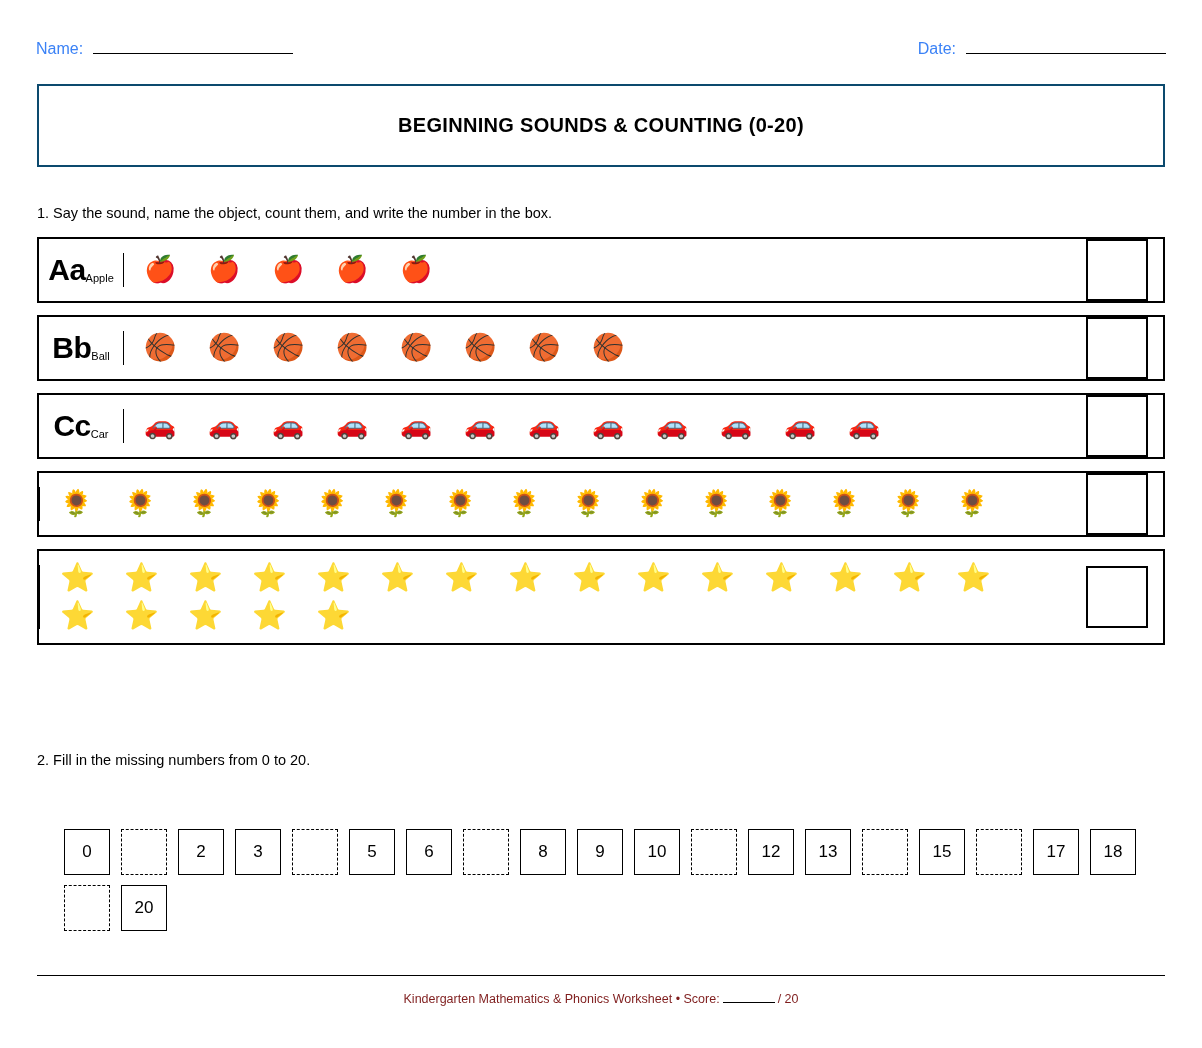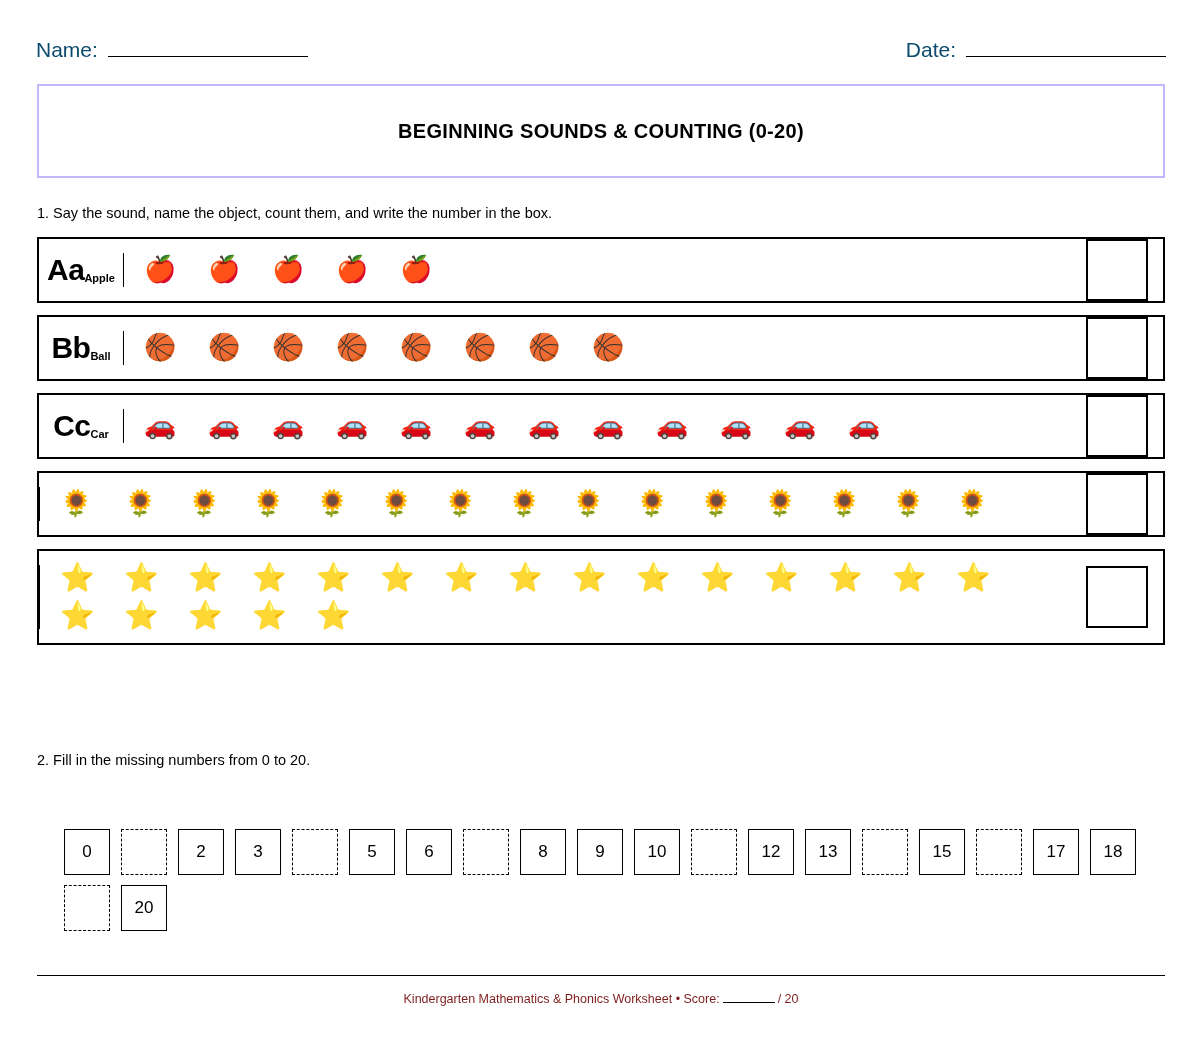--- a/index.html
+++ b/index.html
@@ -18,36 +18,36 @@
   
   .header-row {
     position: absolute;
     left: 36px; top: 38px;
     width: 1130px;
     display: flex;
     justify-content: space-between;
     align-items: flex-end;
   }
   .field-group { display: flex; align-items: baseline; }
-  .field-label { font-size: 21px; color: #0c4a6e; }
+  .field-label { font-size: 16px; color: #3b82f6; }
   .field-rule {
     display: inline-block;
     border-bottom: 1.3px solid #000;
     height: 16px;
     margin-left: 10px;
   }
   .rule-name { width: 200px; }
   .rule-date { width: 200px; }
 
   
   .title-banner {
     position: absolute;
     left: 37px; top: 84px;
-    width: 1128px; height: 94px;
-    border: 2px solid #c4b5fd;
+    width: 1128px; height: 83px;
+    border: 2px solid #0c4a6e;
     display: flex;
     align-items: center;
     justify-content: center;
   }
   .title-text {
     font-size: 20px;
     font-weight: bold;
     letter-spacing: 0.3px;
   }
 
@@ -84,21 +84,20 @@
   }
   .letter-big {
     font-size: 30px;
     font-weight: bold;
     line-height: 1.0;
     letter-spacing: -0.5px;
   }
   .letter-word {
     font-size: 11px;
     margin-top: 16px;
-    font-weight: bold;
   }
   .divider-cell {
     flex: 0 0 1px;
     width: 1px;
     background: #000;
     margin: 14px 0;
   }
   .items-cell {
     flex: 1 1 auto;
     display: flex;

